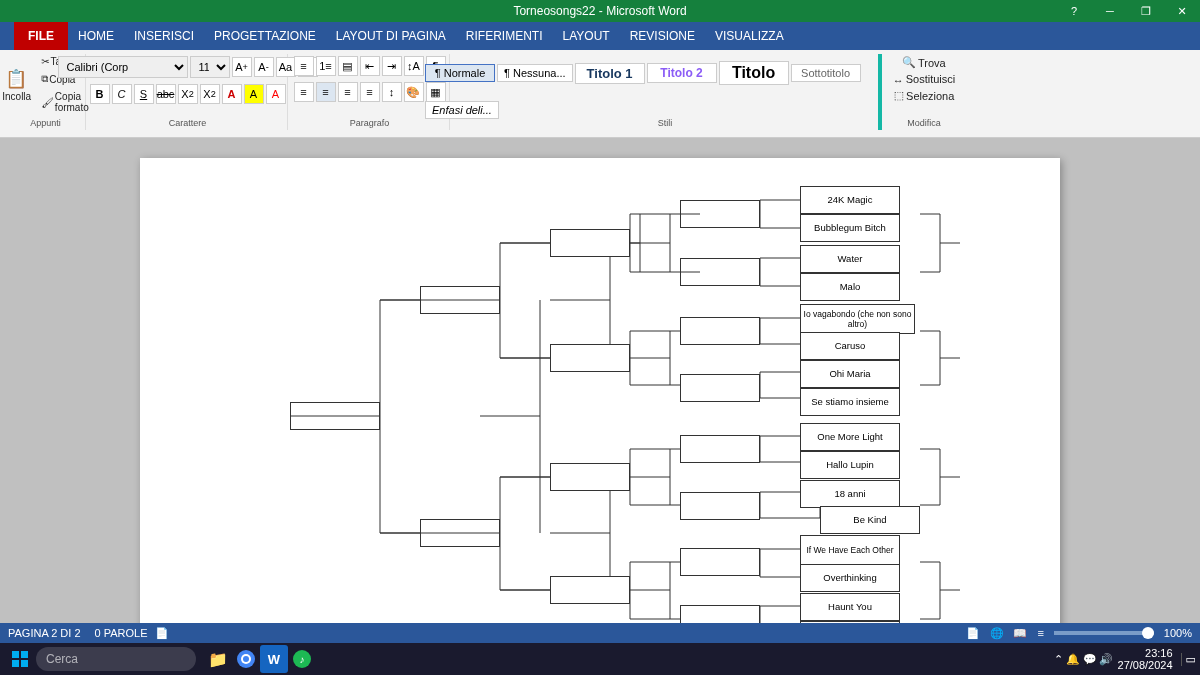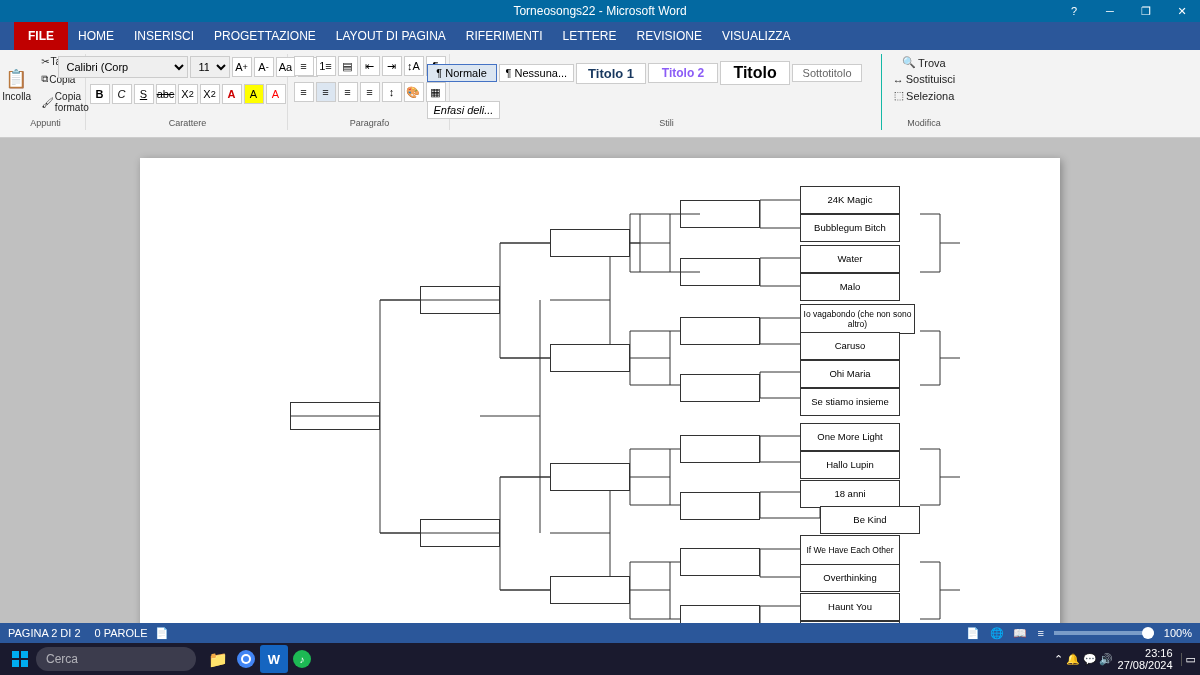--- a/index.html
+++ b/index.html
@@ -1,20 +1,20 @@
 <!DOCTYPE html>
 <html><head>
   <meta charset="utf-8">
   <style>
     * { margin: 0; padding: 0; box-sizing: border-box; }
     body { width: 1200px; height: 675px; overflow: hidden; font-family: 'Segoe UI', Arial, sans-serif; background: #fff; }
 
     
     #title-bar {
-      background: #0369a1;
+      background: #15803d;
       color: #fff;
       height: 22px;
       display: flex;
       align-items: center;
       justify-content: center;
       font-size: 12px;
       position: relative;
     }
     #title-bar .win-controls {
       position: absolute;
@@ -337,21 +337,21 @@
   </div>
 </div>
 
 <div id="menu-bar">
   <div id="file-btn">FILE</div>
   <div class="menu-item">HOME</div>
   <div class="menu-item">INSERISCI</div>
   <div class="menu-item">PROGETTAZIONE</div>
   <div class="menu-item">LAYOUT DI PAGINA</div>
   <div class="menu-item">RIFERIMENTI</div>
-  <div class="menu-item">LETTERE</div>
+  <div class="menu-item">LAYOUT</div>
   <div class="menu-item">REVISIONE</div>
   <div class="menu-item">VISUALIZZA</div>
 </div>
 
 <div id="ribbon">
 
   <div class="ribbon-group" style="width:80px;">
     <div class="ribbon-row">
       <div class="ribbon-btn">
         <span class="ribbon-icon">📋</span>
@@ -417,21 +417,21 @@
       <div class="small-btn" style="background:#dce6f1;">≡</div>
       <div class="small-btn">≡</div>
       <div class="small-btn">≡</div>
       <div class="small-btn">↕</div>
       <div class="small-btn">🎨</div>
       <div class="small-btn">▦</div>
     </div>
     <span class="ribbon-group-label">Paragrafo</span>
   </div>
 
-  <div class="ribbon-group" style="width:430px; border-right:1px solid #14b8a6;">
+  <div class="ribbon-group" style="width:430px; border-right:4px solid #14b8a6;">
     <div class="style-gallery">
       <div class="style-item active" style="font-size:11px;">¶ Normale</div>
       <div class="style-item" style="font-size:11px;">¶ Nessuna...</div>
       <div class="style-item" style="font-size:13px;font-weight:bold;color:#17375e;">Titolo 1</div>
       <div class="style-item" style="font-size:12px;font-weight:bold;color:#8b5cf6;">Titolo 2</div>
       <div class="style-item" style="font-size:16px;font-weight:bold;">Titolo</div>
       <div class="style-item" style="font-size:11px;color:#666;">Sottotitolo</div>
       <div class="style-item" style="font-size:11px;font-style:italic;">Enfasi deli...</div>
     </div>
     <span class="ribbon-group-label">Stili</span>

